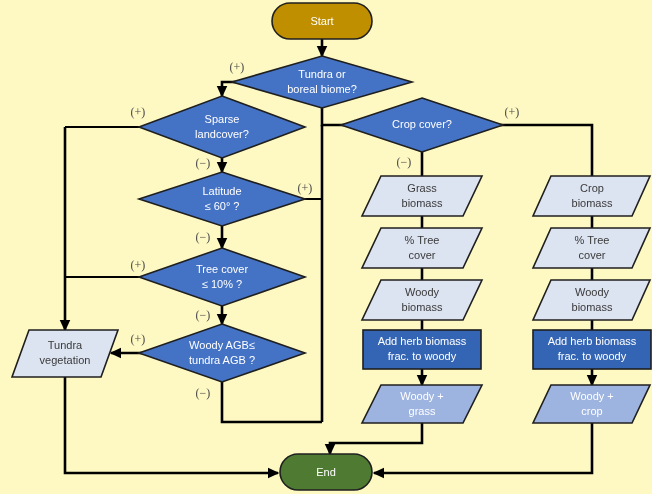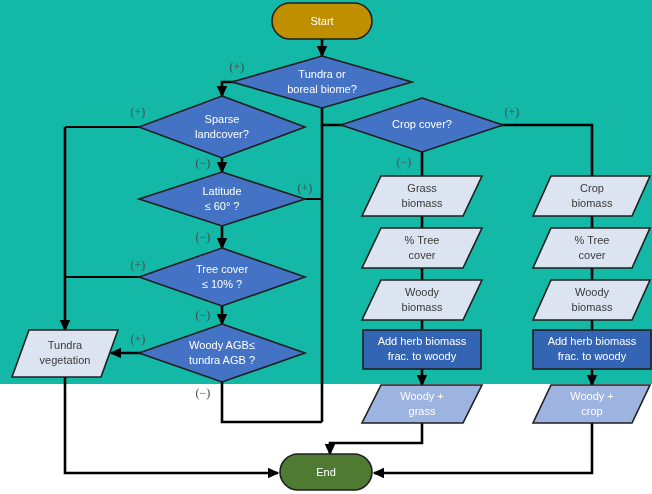--- a/index.html
+++ b/index.html
@@ -9,22 +9,22 @@
   }
   body {
     width: 652px;
     height: 494px;
     font-family: "Liberation Sans", sans-serif;
     overflow: hidden;
   }
   #flowchart-root {
     position: relative;
     width: 652px;
-    height: 384px;
-    background: #14b8a6;
+    height: 494px;
+    background: #fef9c3;
   }
   svg.fc {
     display: block;
     width: 652px;
     height: 494px;
   }
   .node-label {
     font-family: "Liberation Sans", sans-serif;
     font-size: 11px;
     text-anchor: middle;

